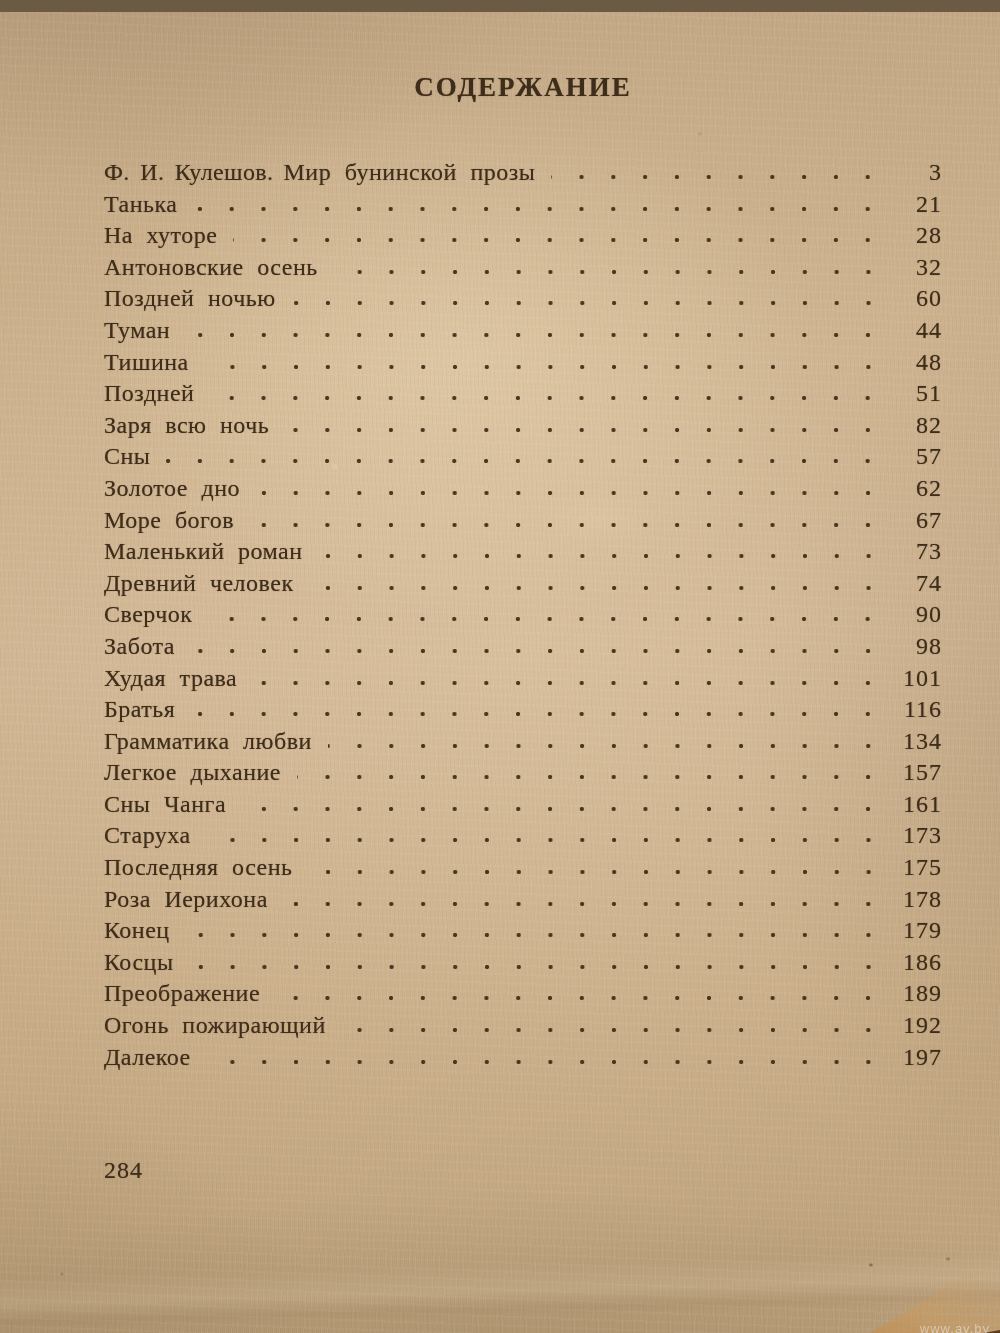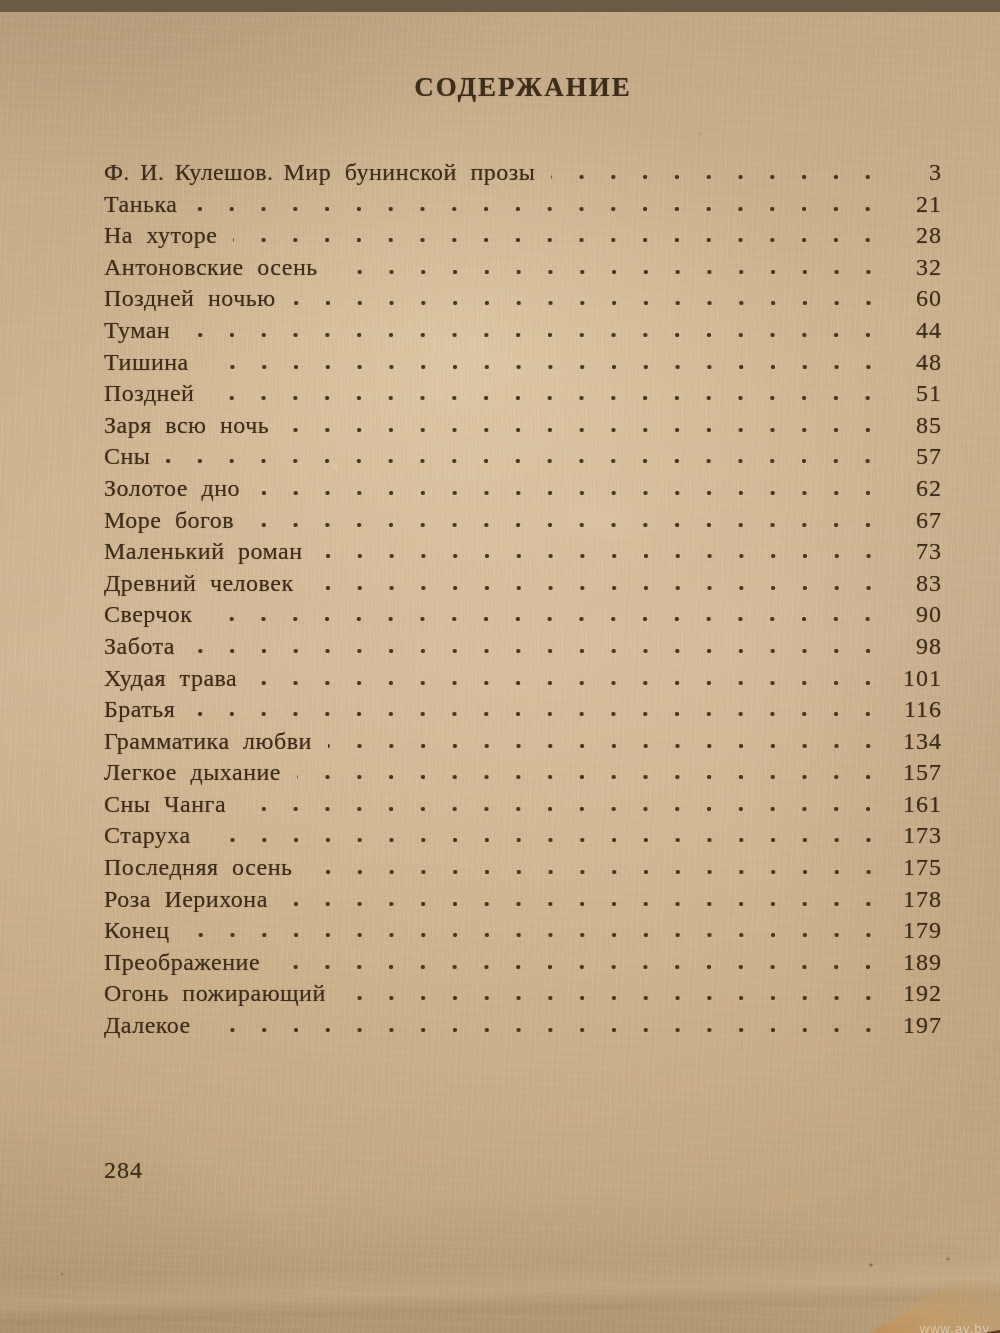--- a/index.html
+++ b/index.html
@@ -122,21 +122,21 @@
           <span class="num">48</span>
         </div>
         <div class="row">
           <span class="t">Поздней</span>
           <span class="leader"></span>
           <span class="num">51</span>
         </div>
         <div class="row">
           <span class="t">Заря всю ночь</span>
           <span class="leader"></span>
-          <span class="num">85</span>
+          <span class="num">82</span>
         </div>
         <div class="row">
           <span class="t">Сны</span>
           <span class="leader"></span>
           <span class="num">57</span>
         </div>
         <div class="row">
           <span class="t">Золотое дно</span>
           <span class="leader"></span>
           <span class="num">62</span>
@@ -147,21 +147,21 @@
           <span class="num">67</span>
         </div>
         <div class="row">
           <span class="t">Маленький роман</span>
           <span class="leader"></span>
           <span class="num">73</span>
         </div>
         <div class="row">
           <span class="t">Древний человек</span>
           <span class="leader"></span>
-          <span class="num">83</span>
+          <span class="num">74</span>
         </div>
         <div class="row">
           <span class="t">Сверчок</span>
           <span class="leader"></span>
           <span class="num">90</span>
         </div>
         <div class="row">
           <span class="t">Забота</span>
           <span class="leader"></span>
           <span class="num">98</span>
@@ -203,20 +203,25 @@
         </div>
         <div class="row">
           <span class="t">Роза Иерихона</span>
           <span class="leader"></span>
           <span class="num">178</span>
         </div>
         <div class="row">
           <span class="t">Конец</span>
           <span class="leader"></span>
           <span class="num">179</span>
+        </div>
+        <div class="row">
+          <span class="t">Косцы</span>
+          <span class="leader"></span>
+          <span class="num">186</span>
         </div>
         <div class="row">
           <span class="t">Преображение</span>
           <span class="leader"></span>
           <span class="num">189</span>
         </div>
         <div class="row">
           <span class="t">Огонь пожирающий</span>
           <span class="leader"></span>
           <span class="num">192</span>

